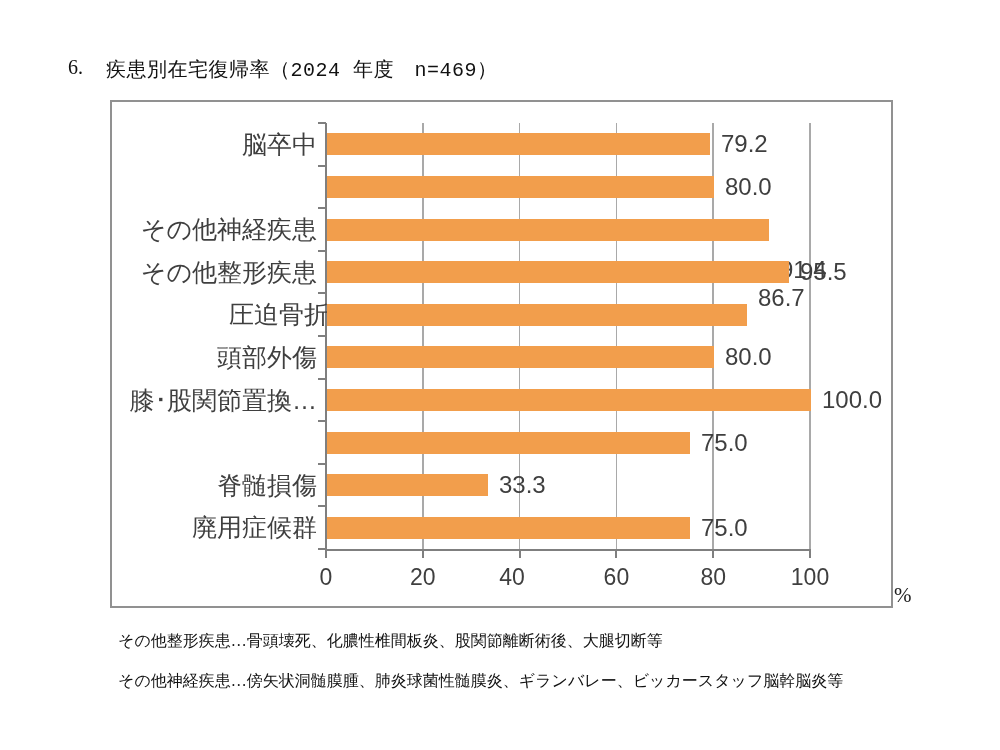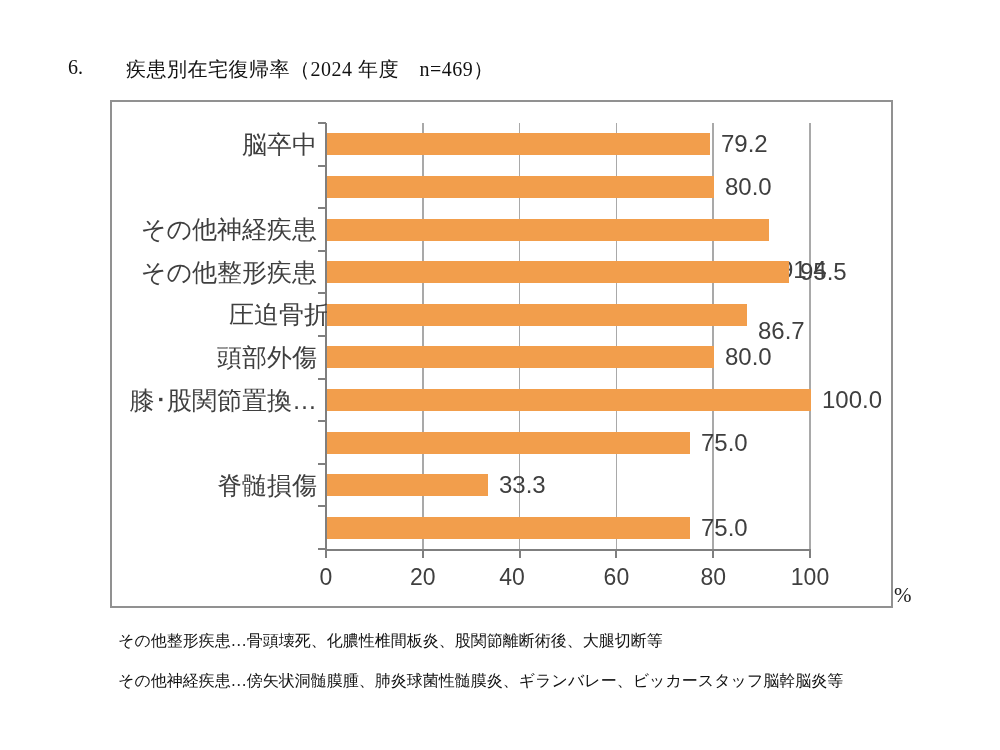--- a/index.html
+++ b/index.html
@@ -10,22 +10,22 @@
     overflow:hidden;
     font-family:"Liberation Sans","DejaVu Sans",sans-serif;
   }
   
   .heading-num{
     position:absolute;left:68px;top:56px;
     font-family:"Liberation Serif","DejaVu Serif",serif;
     font-size:20px;color:#111;
   }
   .heading-title{
-    position:absolute;left:126px;top:56px;
-    font-family:Liberation Serif, serif;
+    position:absolute;left:106px;top:56px;
+    font-family:Liberation Mono, monospace;
     font-size:20px;color:#111;letter-spacing:0.5px;
     white-space:nowrap;
   }
   
   .chart-frame{
     position:absolute;left:110px;top:100px;
     width:779px;height:504px;
     border:2px solid var(--frame-color,#919191);
     background:#fff;
   }
@@ -109,32 +109,33 @@
         <div class="bar" style="left: 215px; top: 73.9px; width: 387px;"></div>
         <div class="val-label" style="left: 613px; top: 84.9px;">80.0</div>
         <div class="cat-label" style="left: 0px; top: 106.2px; width: 205px; height: 42.6px; line-height: 42.6px;">その他神経疾患</div>
         <div class="bar" style="left: 215px; top: 116.5px; width: 442px;"></div>
         <div class="val-label" style="left: 668px; top: 127.5px; margin-top: 40px;">91.4</div>
         <div class="cat-label" style="left: 0px; top: 148.8px; width: 205px; height: 42.6px; line-height: 42.6px;">その他整形疾患</div>
         <div class="bar" style="left: 215px; top: 159.1px; width: 462px;"></div>
         <div class="val-label" style="left: 688px; top: 170.1px;">95.5</div>
         <div class="cat-label" style="left: 0px; top: 191.4px; width: 205px; height: 42.6px; line-height: 42.6px; padding-left: 12px;">圧迫骨折</div>
         <div class="bar" style="left: 215px; top: 201.7px; width: 420px;"></div>
-        <div class="val-label" style="left: 646px; top: 229px;">86.7</div>
+        <div class="val-label" style="left: 646px; top: 196px;">86.7</div>
         <div class="cat-label" style="left: 0px; top: 234px; width: 205px; height: 42.6px; line-height: 42.6px;">頭部外傷</div>
         <div class="bar" style="left: 215px; top: 244.3px; width: 387px;"></div>
         <div class="val-label" style="left: 613px; top: 255.3px;">80.0</div>
         <div class="cat-label" style="left: 0px; top: 276.6px; width: 205px; height: 42.6px; line-height: 42.6px;">膝･股関節置換…</div>
         <div class="bar" style="left: 215px; top: 286.9px; width: 484px;"></div>
         <div class="val-label" style="left: 710px; top: 297.9px;">100.0</div>
         <div class="bar" style="left: 215px; top: 329.5px; width: 363px;"></div>
         <div class="val-label" style="left: 589px; top: 340.5px;">75.0</div>
         <div class="cat-label" style="left: 0px; top: 361.8px; width: 205px; height: 42.6px; line-height: 42.6px;">脊髄損傷</div>
         <div class="bar" style="left: 215px; top: 372.1px; width: 161px;"></div>
         <div class="val-label" style="left: 387px; top: 383.1px;">33.3</div>
+        <div class="cat-label" style="left: 0px; top: 404.4px; width: 205px; height: 42.6px; line-height: 42.6px;">廃用症候群</div>
         <div class="bar" style="left: 215px; top: 414.7px; width: 363px;"></div>
         <div class="val-label" style="left: 589px; top: 425.7px;">75.0</div>
       </div>
   </div>
 
   <div class="unit-label">%</div>
 
   <div class="footnote footnote-1">その他整形疾患…骨頭壊死、化膿性椎間板炎、股関節離断術後、大腿切断等</div>
   <div class="footnote footnote-2">その他神経疾患…傍矢状洞髄膜腫、肺炎球菌性髄膜炎、ギランバレー、ビッカースタッフ脳幹脳炎等</div>
 

